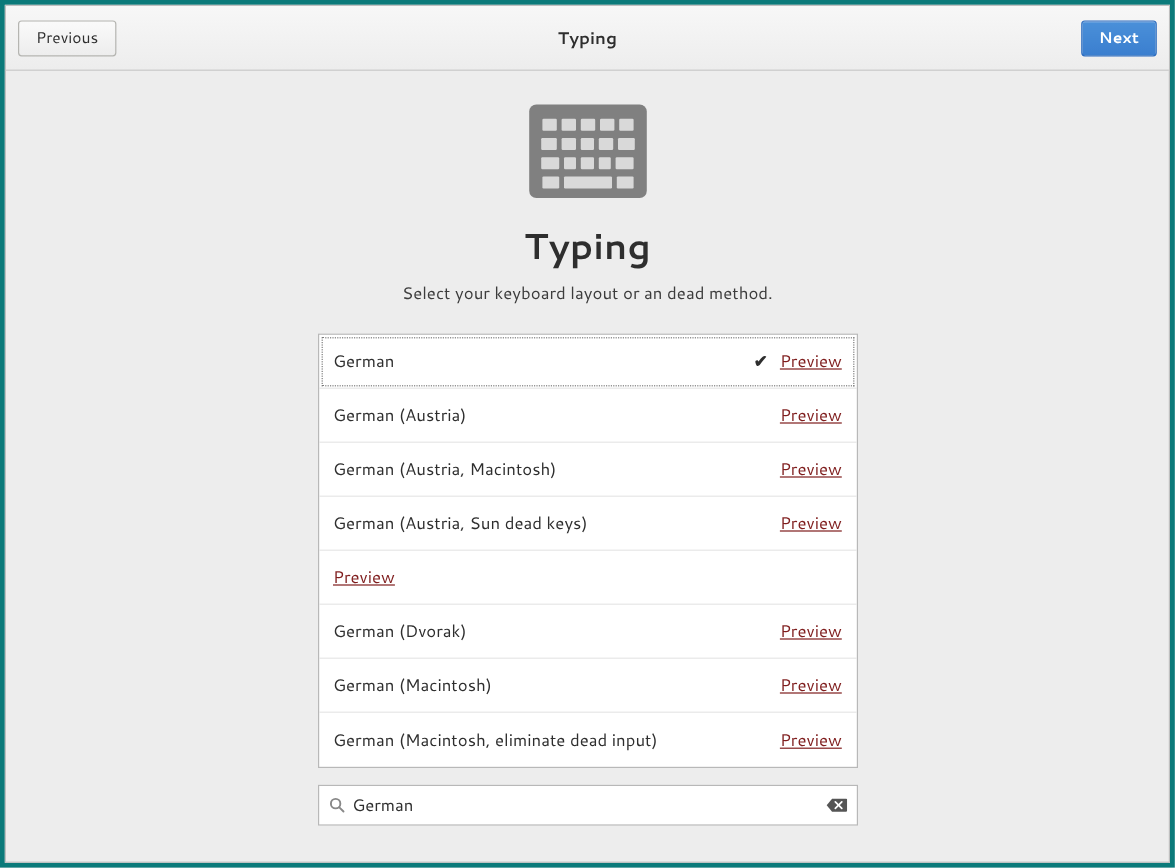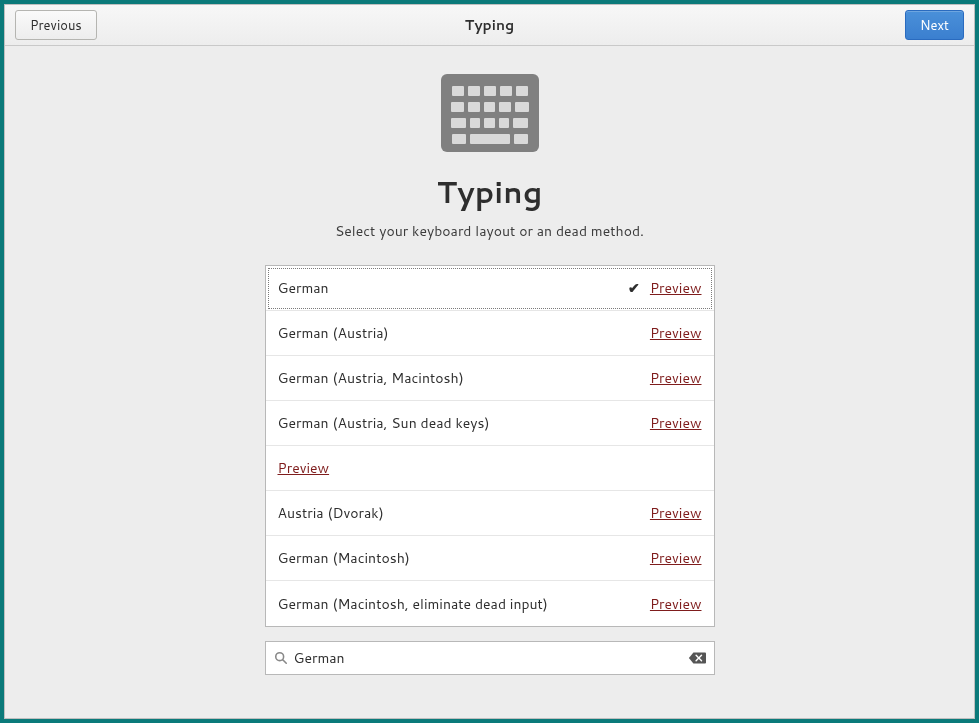--- a/index.html
+++ b/index.html
@@ -13,21 +13,21 @@
     }
     .window {
       background: #ededed;
       width: 100%;
       height: 100%;
       border: 1px solid #bfbfbf;
       display: flex;
       flex-direction: column;
     }
     .titlebar {
-      height: 41px;
+      height: 54px;
       background: linear-gradient(to bottom, #f7f7f7, #ededed);
       border-bottom: 1px solid #c9c9c9;
       display: flex;
       align-items: center;
       justify-content: space-between;
       padding: 0 10px;
       position: relative;
     }
     .titlebar-title {
       position: absolute;
@@ -47,21 +47,21 @@
       background: linear-gradient(to bottom, #fafafa, #ededed);
       font-size: 13px;
       color: #2e2e2e;
       cursor: pointer;
       font-family: inherit;
     }
     .btn-primary {
       background: linear-gradient(to bottom, #4a90d9, #3b7fcf);
       border: 1px solid #2a6bbf;
       color: #fff;
-      font-weight: normal;
+      font-weight: bold;
       box-shadow: inset 0 1px 0 rgba(255,255,255,0.2);
     }
     .content {
       flex: 1;
       overflow: auto;
       display: flex;
       flex-direction: column;
       align-items: center;
       padding-top: 28px;
     }
@@ -217,21 +217,21 @@
           <a class="preview-link">Preview</a>
         </div>
         <div class="list-row">
           <span class="row-label">German (Austria, Sun dead keys)</span>
           <a class="preview-link">Preview</a>
         </div>
         <div class="list-row">
           <a class="preview-link">Preview</a>
         </div>
         <div class="list-row">
-          <span class="row-label">Austria (Dvorak)</span>
+          <span class="row-label">German (Dvorak)</span>
           <a class="preview-link">Preview</a>
         </div>
         <div class="list-row">
           <span class="row-label">German (Macintosh)</span>
           <a class="preview-link">Preview</a>
         </div>
         <div class="list-row">
           <span class="row-label">German (Macintosh, eliminate dead input)</span>
           <a class="preview-link">Preview</a>
         </div>

